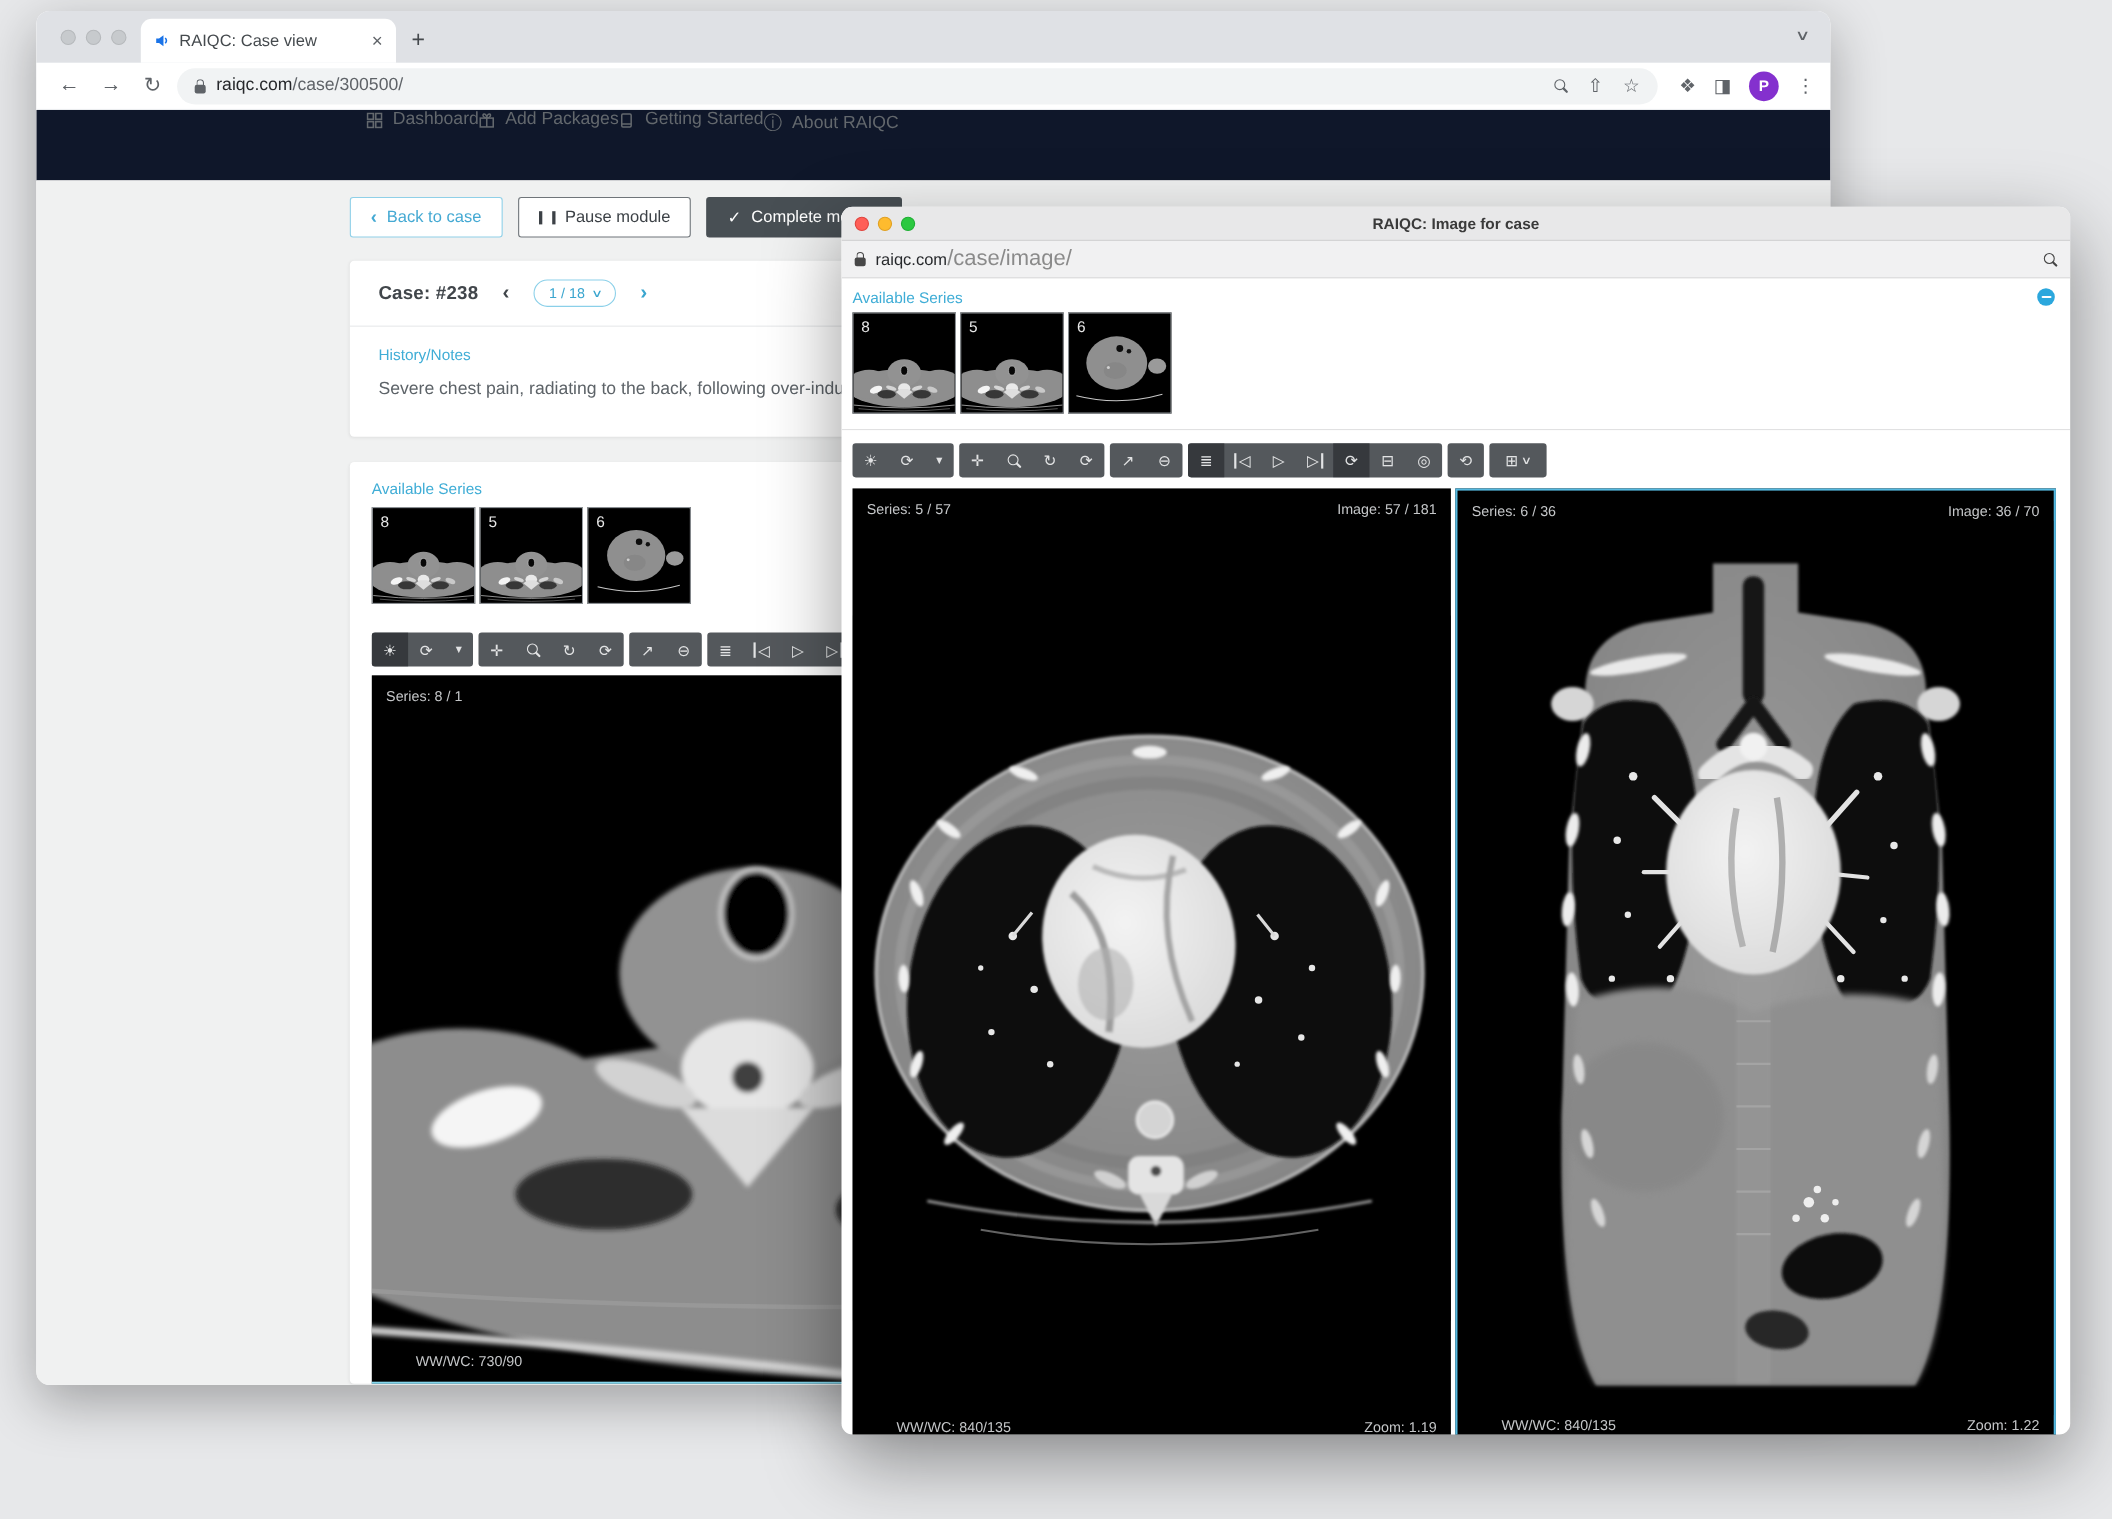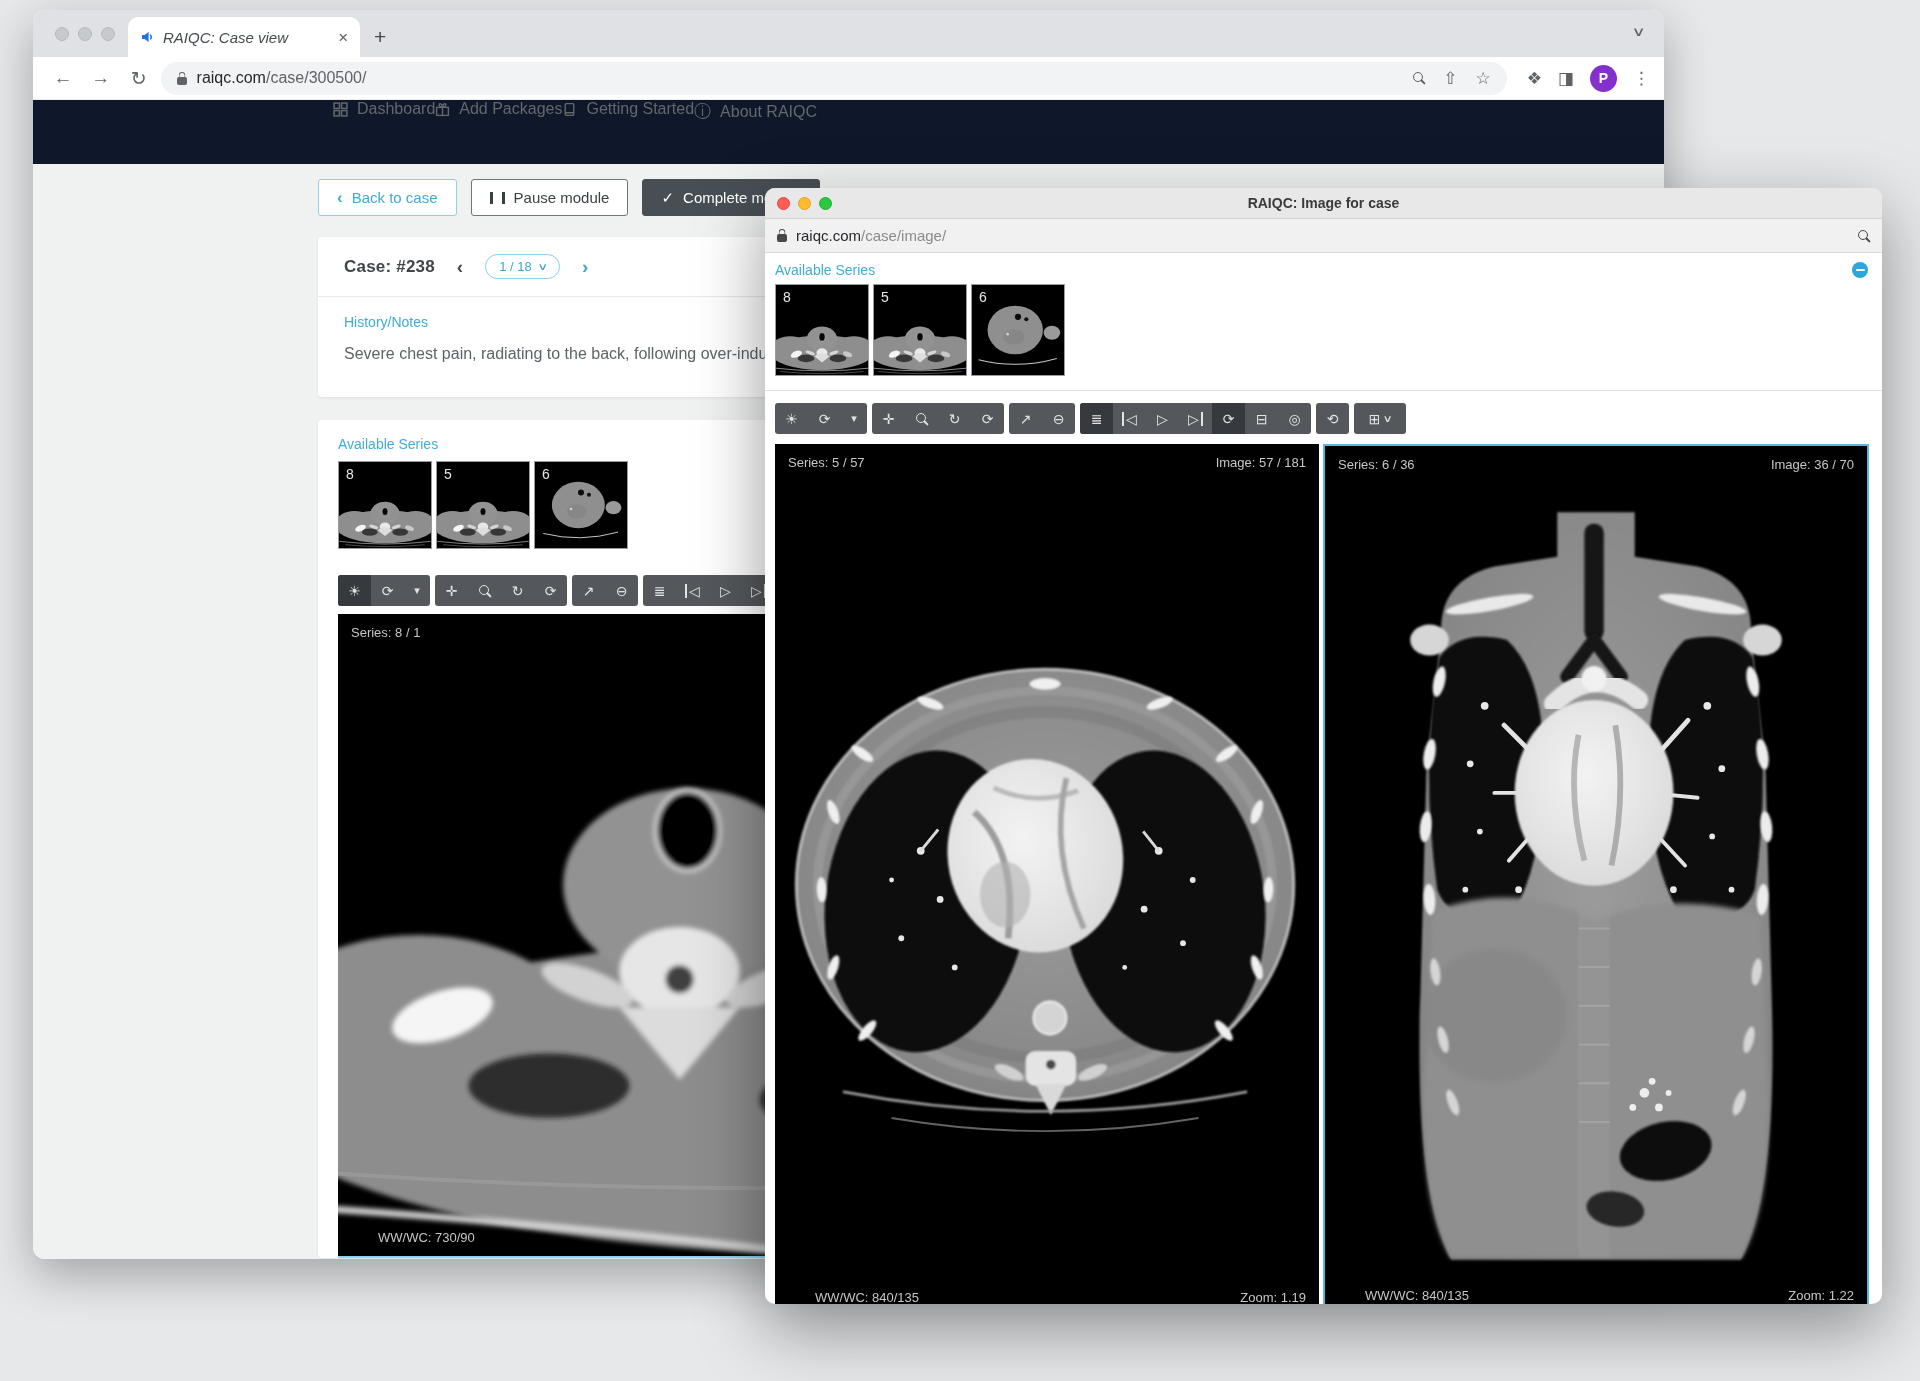--- a/index.html
+++ b/index.html
@@ -15,21 +15,21 @@
   .minus-badge::after{content:"";position:absolute;left:3.5px;right:3.5px;top:50%;height:2px;margin-top:-1px;background:#fff;border-radius:1px;}
 
   
   .window{position:absolute;left:33px;top:10px;width:1631px;height:1249px;border-radius:12px;overflow:hidden;box-shadow:0 16px 48px rgba(0,0,0,.30);background:#fff;}
   .tabstrip{height:47px;background:#dfe1e5;display:flex;align-items:flex-end;position:relative;}
   .lights{display:flex;gap:9px;align-items:center;position:absolute;left:22px;top:0;height:47px;}
   .light{width:14px;height:14px;border-radius:50%;background:#c7cacd;border:1px solid #b6b9bc;box-sizing:border-box;}
   .light.red{background:#ff5e57;border-color:#e0443e;}
   .light.yellow{background:#febb2e;border-color:#e0a123;}
   .light.green{background:#2bc840;border-color:#1eaf34;}
-  .tab{margin-left:95px;width:232px;height:40px;background:#fff;border-radius:10px 10px 0 0;display:flex;align-items:center;padding:0 12px;box-sizing:border-box;gap:9px;font-style:italic;}
+  .tab{margin-left:95px;width:232px;height:40px;background:#fff;border-radius:10px 10px 0 0;display:flex;align-items:center;padding:0 12px;box-sizing:border-box;gap:9px;}
   .tab-title{flex:1;font-size:15px;color:#454a4e;white-space:nowrap;overflow:hidden;text-overflow:ellipsis;}
   .tab-close{font-size:17px;color:#5f6368;line-height:1;cursor:default;}
   .newtab{margin-left:14px;margin-bottom:8px;font-size:21px;color:#45494d;}
   .strip-caret{position:absolute;right:20px;top:14px;font-size:13px;color:#5f6368;transform:scaleX(1.5);}
   .urlrow{height:43px;background:#fff;display:flex;align-items:center;padding:0 14px;gap:6px;border-bottom:1px solid #ebedef;box-sizing:border-box;}
   .chrome-ic{font-size:19px;color:#5f6368;width:32px;text-align:center;}
   .pill{height:33px;border-radius:17px;background:#f1f3f4;display:flex;align-items:center;padding:0 16px;box-sizing:border-box;gap:10px;width:1352px;color:#5f6368;}
   .host{font-size:16px;color:#26282b;}
   .path{font-size:16px;color:#5f6368;}
   .pill-spacer{flex:1;}
@@ -85,21 +85,21 @@
   .tl{top:11px;left:13px;} .tr{top:11px;right:13px;} .bl{bottom:11px;left:13px;margin-left:27px;} .br{bottom:11px;right:13px;}
 
   
   .popup{position:absolute;left:765px;top:188px;width:1117px;height:1116px;border-radius:10px;overflow:hidden;background:#fff;box-shadow:0 24px 70px rgba(0,0,0,.40);}
   .ptitlebar{height:30px;background:#e8e8e9;border-bottom:1px solid #d2d2d3;position:relative;display:flex;align-items:center;justify-content:center;}
   .ptitlebar .lights2{position:absolute;left:12px;display:flex;gap:8px;}
   .ptitlebar .light{width:13px;height:13px;}
   .ptitle{font-size:14px;color:#3a3a3a;font-weight:bold;}
   .purlrow{height:34px;background:#f1f1f2;border-bottom:1px solid #dadadb;display:flex;align-items:center;padding:0 12px;gap:9px;box-sizing:border-box;color:#474747;}
   .purlrow .host{font-size:15px;}
-  .purlrow .path{font-size:15px;color:#8a8a8a;}
+  .purlrow .path{font-size:20px;color:#8a8a8a;}
   .purl-spacer{flex:1;}
   .pbody{position:relative;height:1052px;padding:9px 0 0 10px;box-sizing:border-box;}
   .phead{display:flex;align-items:center;padding-right:14px;}
   .phead .sec-label{flex:1;}
   .pbody .thumbrow{margin-top:6px;}
   .pbody .thumb{height:90px;}
   .pdivider{border-top:1px solid #e1e1e2;margin:14px 0 0 -10px;}
   .pbody .toolbar{margin-top:12px;}
   .vpwrap{display:flex;gap:4px;margin-top:10px;height:872px;}
   .vp{position:relative;background:#000;overflow:hidden;flex:0 0 auto;}

